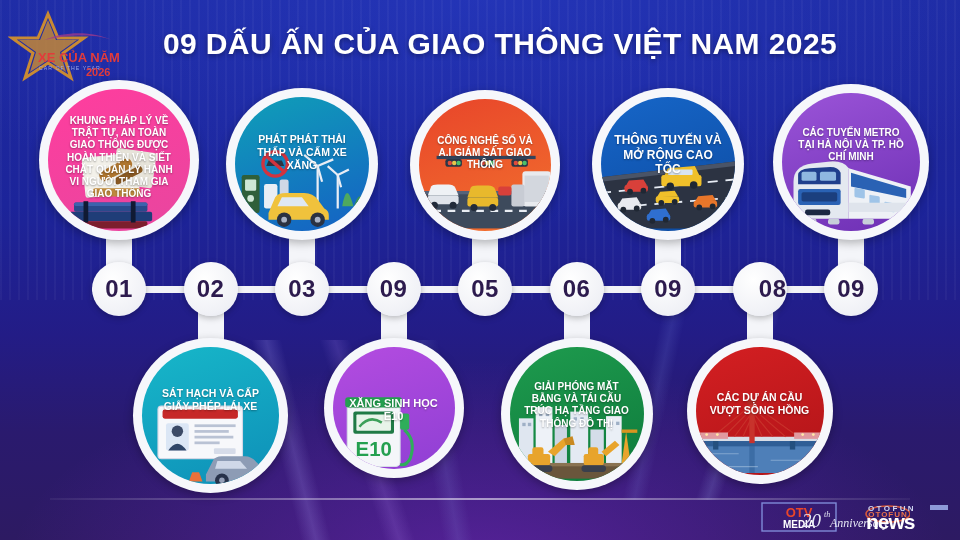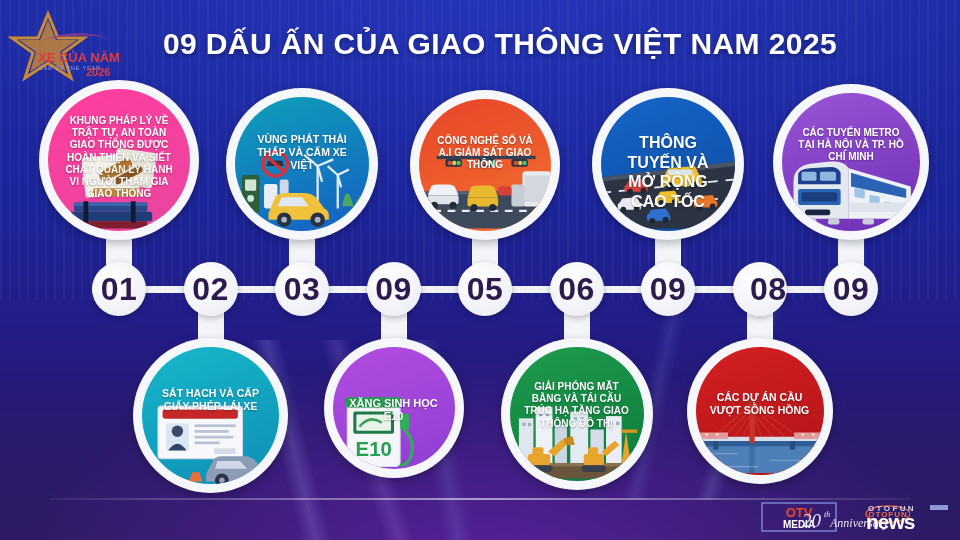--- a/index.html
+++ b/index.html
@@ -34,21 +34,21 @@
   #title{position:absolute;left:130px;top:22px;width:740px;height:44px;
     color:#fff;font-size:30px;font-weight:bold;letter-spacing:.4px;
     text-align:center;line-height:44px;white-space:nowrap;
     text-shadow:0 2px 5px rgba(0,0,0,.35);}
 
   
   #rail{position:absolute;left:92px;top:286px;width:780px;height:7px;
     background:#f2f3f7;border-radius:4px;}
   .numbadge{position:absolute;width:54px;height:54px;border-radius:50%;
     background:radial-gradient(circle at 38% 32%,#ffffff 0%,#f0f1f6 70%,#e2e4ee 100%);
-    color:#2d1b4e;font-size:32px;font-weight:bold;text-align:center;line-height:54px;
+    color:#2d1b4e;font-size:24px;font-weight:bold;text-align:center;line-height:54px;
     letter-spacing:.5px;box-shadow:0 2px 6px rgba(0,0,0,.25);z-index:6;}
 
   
   .stem{position:absolute;width:26px;background:#f4f5f9;z-index:3;}
   .stem.up{border-radius:13px 13px 0 0;}
   .stem.down{border-radius:0 0 13px 13px;}
 
   
   .bubble{position:absolute;border-radius:50%;background:#f6f7fb;
     box-shadow:0 3px 10px rgba(0,0,0,.28);z-index:4;
@@ -163,21 +163,21 @@
         <path d="M30 56 L36 42 Q38 38 46 38 L62 38 Q70 38 74 44 L80 52 Q84 54 84 58 L84 62 L30 62 Z" fill="#f0c23c"></path>
         <path d="M42 42 L60 42 L66 50 L38 50 Z" fill="#dfe8f3"></path>
         <circle cx="44" cy="62" r="6.5" fill="#2a3242"></circle>
               <circle cx="44" cy="62" r="2.6" fill="#a9b3c6"></circle>
         <circle cx="74" cy="62" r="6.5" fill="#2a3242"></circle>
               <circle cx="74" cy="62" r="2.6" fill="#a9b3c6"></circle>
         <circle cx="36" cy="12" r="11" fill="none" stroke="#d2333e" stroke-width="3"></circle>
         <path d="M28 14 L44 14 L42 9 L30 9 Z" fill="#2c3343"></path>
         <line x1="28" y1="5" x2="44" y2="19" stroke="#d2333e" stroke-width="3"></line>
       </svg></div>
-          <div class="btext" style="font-size: 10.5px; margin-top: 36px; max-width: 108px;">VÙNG PHÁT THẢI THẤP VÀ CẤM XE VIỆT</div>
+          <div class="btext" style="font-size: 10.5px; margin-top: 36px; max-width: 108px;">PHÁT PHÁT THẢI THẤP VÀ CẤM XE XĂNG</div>
         </div>
       </div>
       <div class="stem up" style="left: 289px; top: 224px; height: 65px;"></div>
       <div class="numbadge" style="left: 275px; top: 262px;">03</div>
       <div class="bubble" style="width: 140px; height: 140px; left: 323.5px; top: 338px;">
         <div class="disc" style="width: 122px; height: 122px; background: linear-gradient(160deg, rgb(180, 76, 224) 0%, rgb(143, 63, 212) 100%);">
           <div class="art">
       <svg viewBox="0 0 120 70" preserveAspectRatio="xMidYEnd meet" width="100%" height="100%">
         <rect x="14" y="6" width="52" height="64" rx="4" fill="#f4f6f9" stroke="#d6dce6"></rect>
         <rect x="12" y="2" width="56" height="10" rx="3" fill="#24a050"></rect>
@@ -319,21 +319,21 @@
           <circle cx="88" cy="51" r="2.6" fill="#1f2733"></circle>
                 <circle cx="100" cy="50" r="2.6" fill="#1f2733"></circle>
         </g>
         <g>
           <path d="M42 58 L45 53 L58 52 L61 57 Z" fill="#2f6fd0"></path>
           <rect x="41" y="57" width="21" height="6" rx="2" fill="#2f6fd0"></rect>
           <circle cx="46" cy="63" r="2.6" fill="#1f2733"></circle>
                 <circle cx="58" cy="62" r="2.6" fill="#1f2733"></circle>
         </g>
       </svg></div>
-          <div class="btext" style="font-size: 16px; margin-top: 36px; max-width: 108px;">THÔNG TUYẾN VÀ MỞ RỘNG CAO TỐC</div>
+          <div class="btext" style="font-size: 12px; margin-top: 36px; max-width: 108px;">THÔNG TUYẾN VÀ MỞ RỘNG CAO TỐC</div>
         </div>
       </div>
       <div class="stem up" style="left: 655px; top: 224px; height: 65px;"></div>
       <div class="numbadge" style="left: 641px; top: 262px;">09</div>
       <div class="bubble" style="width: 146px; height: 146px; left: 686.5px; top: 338px;">
         <div class="disc" style="width: 128px; height: 128px; background: linear-gradient(160deg, rgb(212, 31, 34) 0%, rgb(176, 20, 24) 100%);">
           <div class="art">
       <svg viewBox="0 0 120 70" preserveAspectRatio="xMidYEnd meet" width="100%" height="100%">
         <rect x="0" y="44" width="120" height="26" fill="#4e7fb8"></rect>
         <rect x="0" y="38" width="120" height="7" fill="#2f5e96"></rect>

